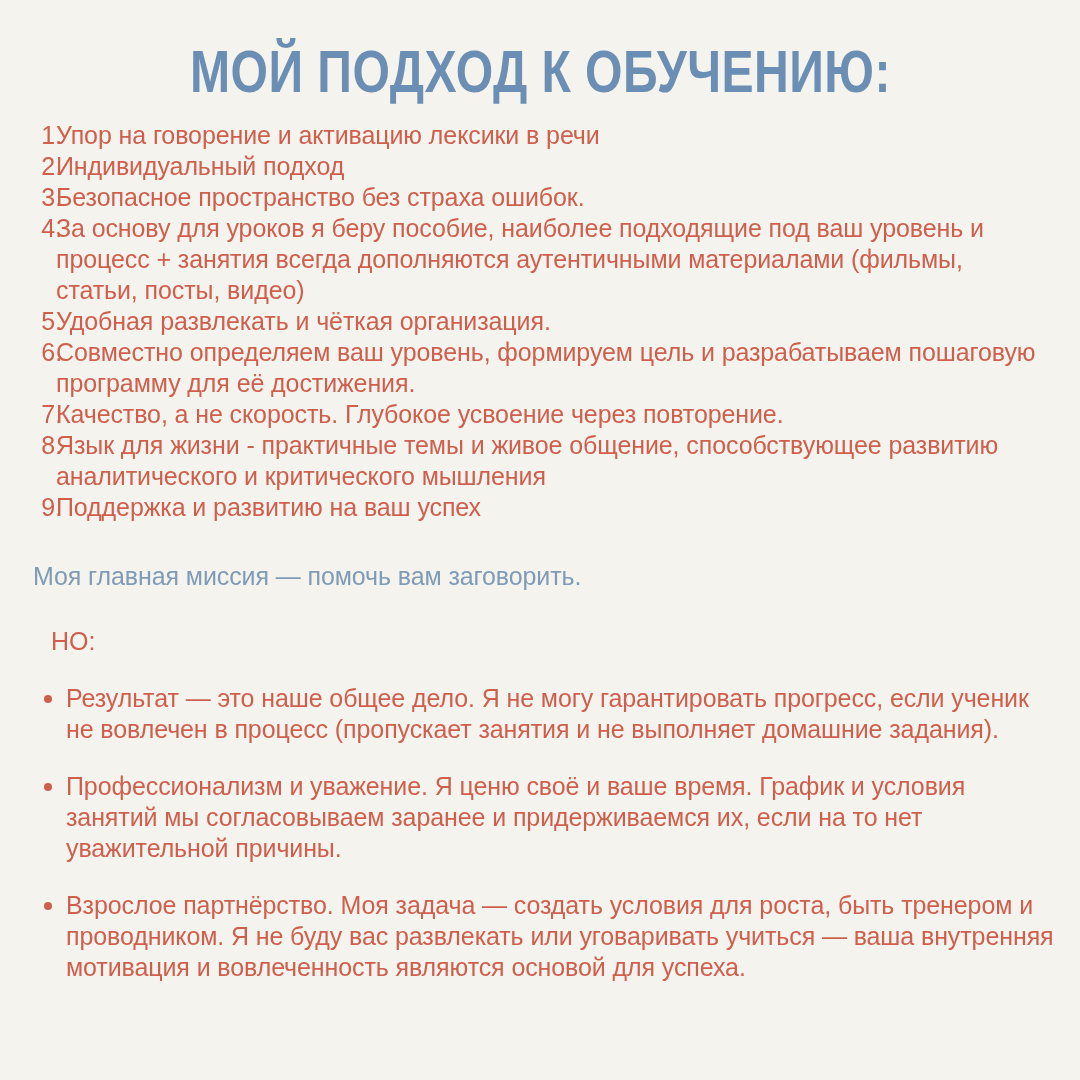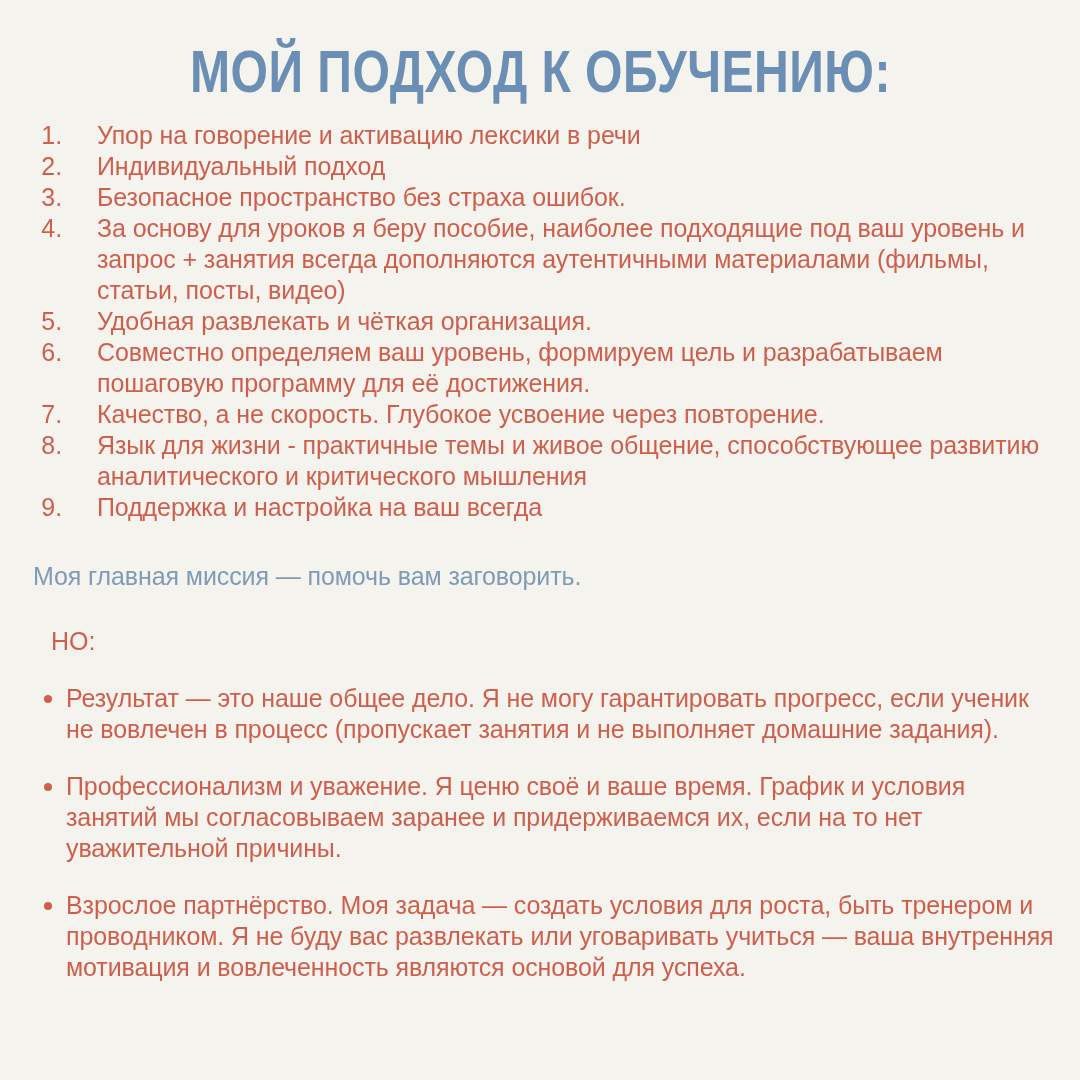--- a/index.html
+++ b/index.html
@@ -46,21 +46,21 @@
   
   .numbered-list {
     margin: 22px 0 0 0;
     padding: 0;
     list-style: none;
     counter-reset: nitem;
   }
   .numbered-list > li {
     position: relative;
     counter-increment: nitem;
-    padding-left: 97px;
+    padding-left: 56px;
     padding-right: 30px;
     margin: 0 0 0 0;
     color: #cf5f4d;
     font-size: 25px;
     line-height: 31px;
     letter-spacing: -0.1px;
   }
   .numbered-list > li::before {
     content: counter(nitem) ".";
     position: absolute;
@@ -123,26 +123,26 @@
 <div class="poster">
 
   <div class="title-wrap">
     <div class="title">МОЙ ПОДХОД К ОБУЧЕНИЮ:</div>
   </div>
 
   <ol class="numbered-list">
     <li>Упор на говорение и активацию лексики в речи</li>
     <li>Индивидуальный подход</li>
     <li>Безопасное пространство без страха ошибок.</li>
-    <li>За основу для уроков я беру пособие, наиболее подходящие под ваш уровень и запрос + занятия всегда дополняются аутентичными материалами (фильмы, статьи, посты, видео)</li>
+    <li>За основу для уроков я беру пособие, наиболее подходящие под ваш уровень и процесс + занятия всегда дополняются аутентичными материалами (фильмы, статьи, посты, видео)</li>
     <li>Удобная развлекать и чёткая организация.</li>
     <li>Совместно определяем ваш уровень, формируем цель и разрабатываем пошаговую программу для её достижения.</li>
     <li>Качество, а не скорость. Глубокое усвоение через повторение.</li>
     <li>Язык для жизни - практичные темы и живое общение, способствующее развитию аналитического и критического мышления</li>
-    <li>Поддержка и настройка на ваш всегда</li>
+    <li>Поддержка и развитию на ваш успех</li>
   </ol>
 
   <div class="mission">Моя главная миссия — помочь вам заговорить.</div>
 
   <div class="but-label">НО:</div>
 
   <ul class="bullet-list">
     <li>
       <span class="bullet-dot"></span>
       <span>Результат — это наше общее дело. Я не могу гарантировать прогресс, если ученик не вовлечен в процесс (пропускает занятия и не выполняет домашние задания).</span>

